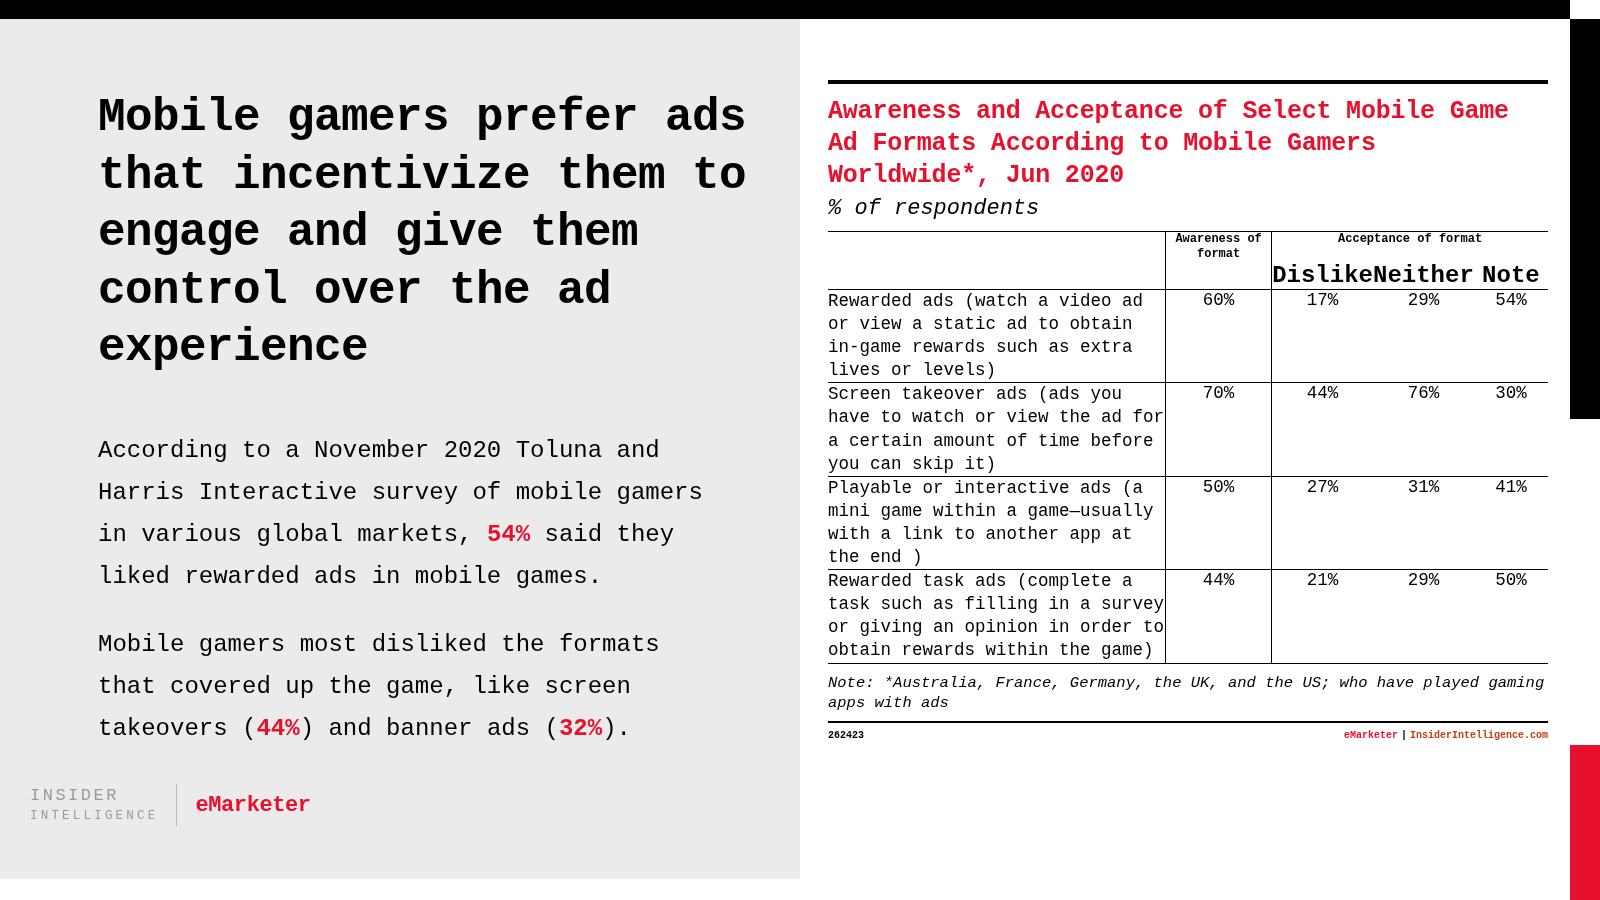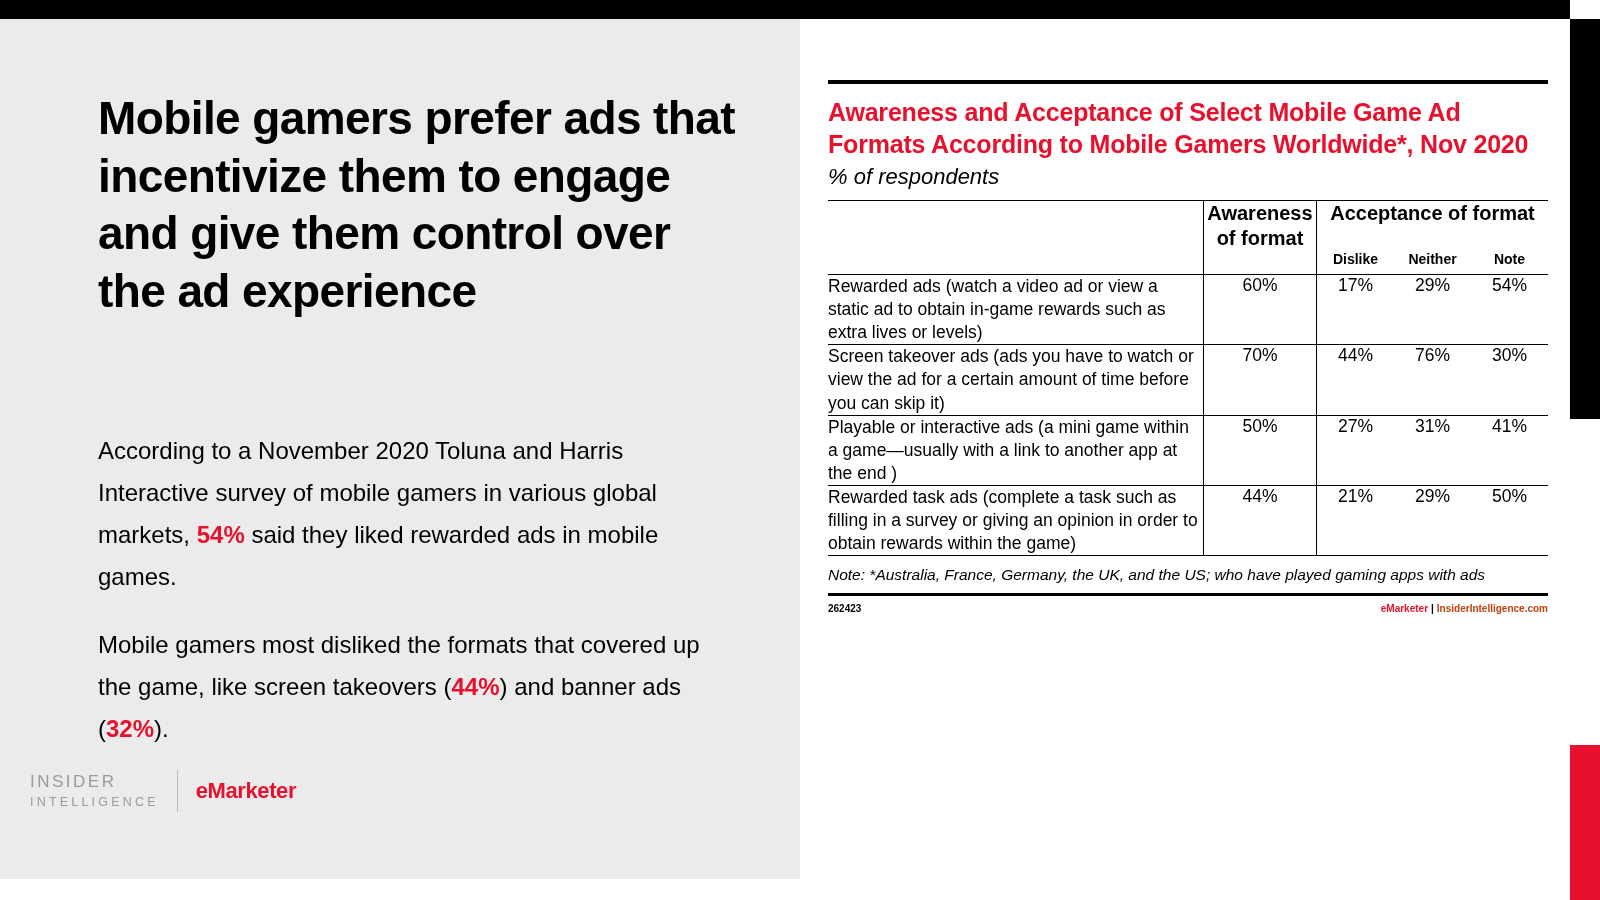--- a/index.html
+++ b/index.html
@@ -11,20 +11,21 @@
     width: 1600px;
     height: 900px;
     font-family: "Liberation Sans", sans-serif;
     overflow: hidden;
   }
   .slide {
     position: relative;
     width: 1600px;
     height: 860px;
     background: #ffffff;
+    font-family: Liberation Mono, monospace;
   }
   
   .top-bar {
     position: absolute;
     top: 0; left: 0;
     width: 1570px;
     height: 19px;
     background: #000000;
   }
   .top-bar-right {
@@ -84,21 +85,21 @@
     margin: 0 0 26px 0;
   }
   .hl {
     color: #e8112d;
     font-weight: bold;
   }
   
   .logo-row {
     position: absolute;
     left: 30px;
-    bottom: 48px;
+    bottom: 34px;
     display: flex;
     align-items: center;
     gap: 18px;
   }
   .logo-insider {
     color: #9a9a9a;
     font-size: 17px;
     letter-spacing: 2.5px;
     line-height: 1.35;
     font-weight: normal;
@@ -173,28 +174,28 @@
   }
   .col-aware { width: 112px; }
   .col-small { width: 77px; }
   .vline-l { border-left: 1.5px solid #000000; }
   .hline-b { border-bottom: 1px solid #000000; }
   .hline-b-thick { border-bottom: 1.5px solid #000000; }
   .hdr-cell {
     font-weight: bold;
     text-align: center;
     padding: 8px 6px;
-    font-size: 20px;
+    font-size: 12px;
     line-height: 1.25;
   }
   .hdr-cell-sub {
     font-weight: bold;
     text-align: center;
     padding: 6px 4px 8px 4px;
-    font-size: 14px;
+    font-size: 24px;
   }
   .notes {
     margin-top: 9px;
     font-size: 15.5px;
     font-style: italic;
     line-height: 1.3;
     color: #000000;
   }
   .footer-rule {
     margin-top: 8px;
@@ -238,21 +239,21 @@
     <div class="logo-insider">
       <div>INSIDER</div>
       <div class="line2">INTELLIGENCE</div>
     </div>
     <div class="logo-divider"></div>
     <div class="logo-emarketer">eMarketer</div>
   </div>
 
   <div class="chart-area">
     <div class="chart-rule-top"></div>
-    <div class="chart-title">Awareness and Acceptance of Select Mobile Game Ad Formats According to Mobile Gamers Worldwide*, Nov 2020</div>
+    <div class="chart-title">Awareness and Acceptance of Select Mobile Game Ad Formats According to Mobile Gamers Worldwide*, Jun 2020</div>
     <div class="chart-subtitle">% of respondents</div>
 
     <table class="data">
       <tbody>
         <tr class="hdr-top">
           <td class="cell-label"></td>
           <td class="hdr-cell vline-l col-aware">Awareness of format</td>
           <td class="hdr-cell vline-l" colspan="3">Acceptance of format</td>
         </tr>
         <tr>

